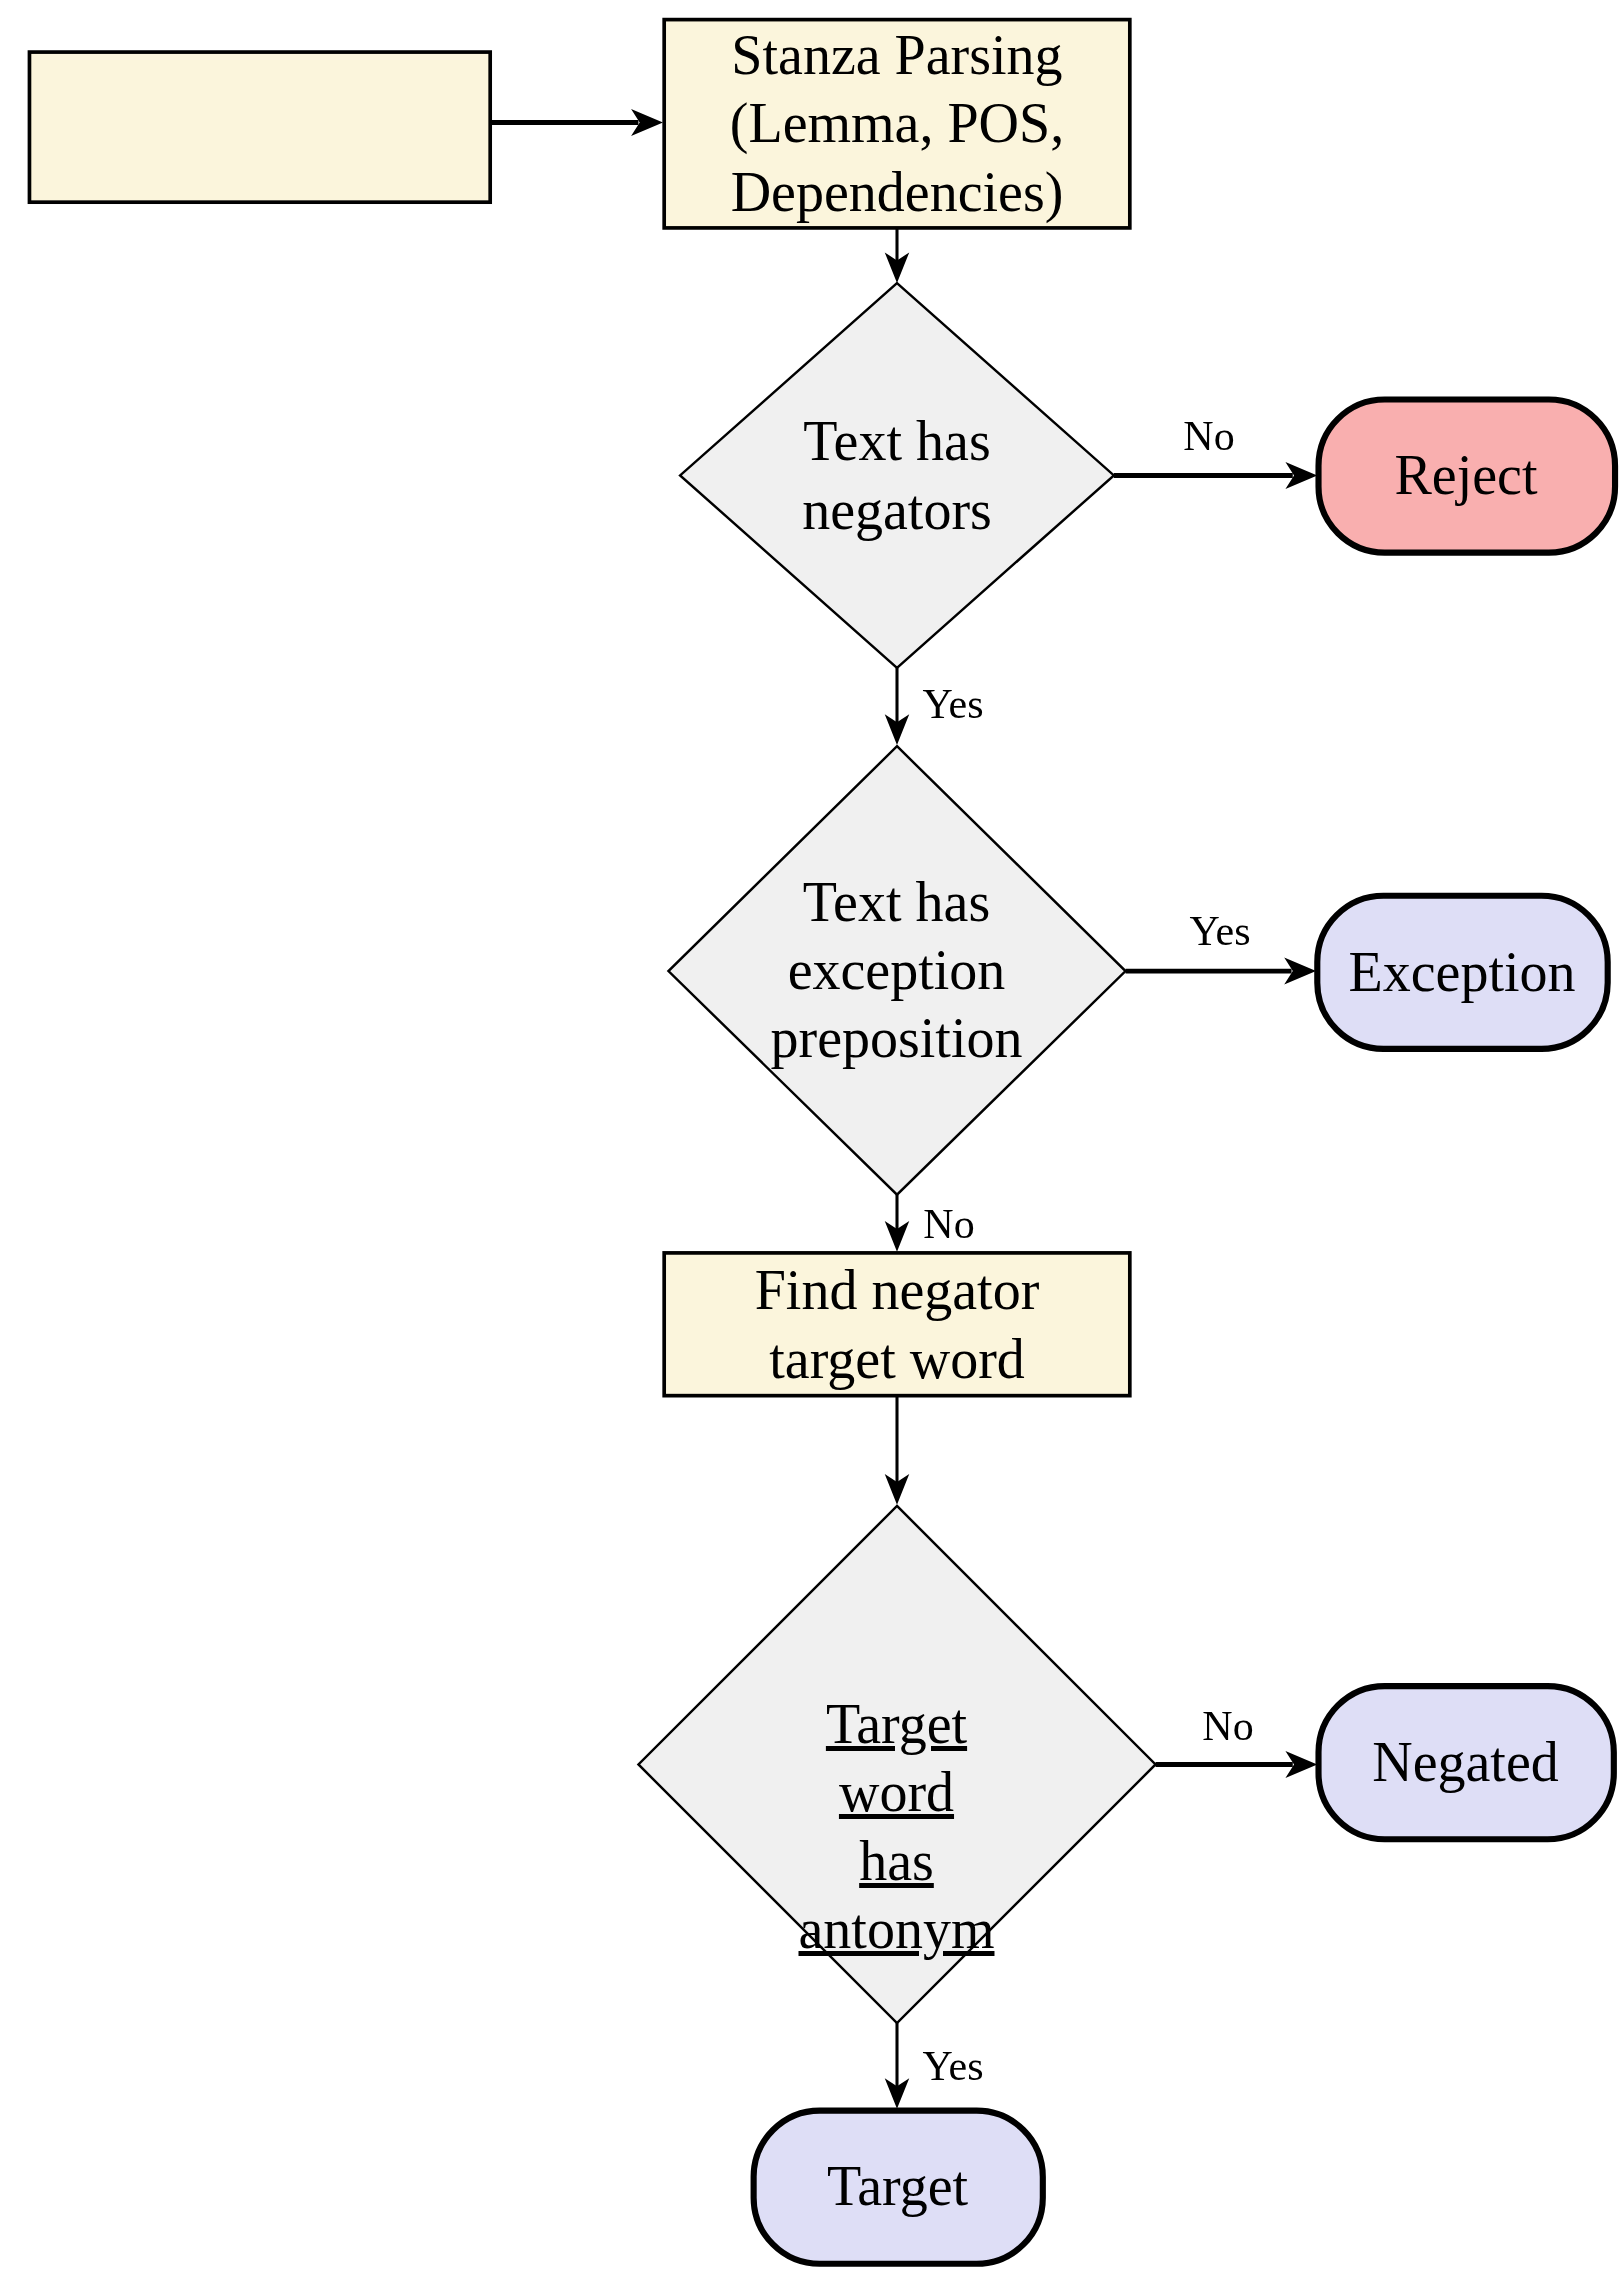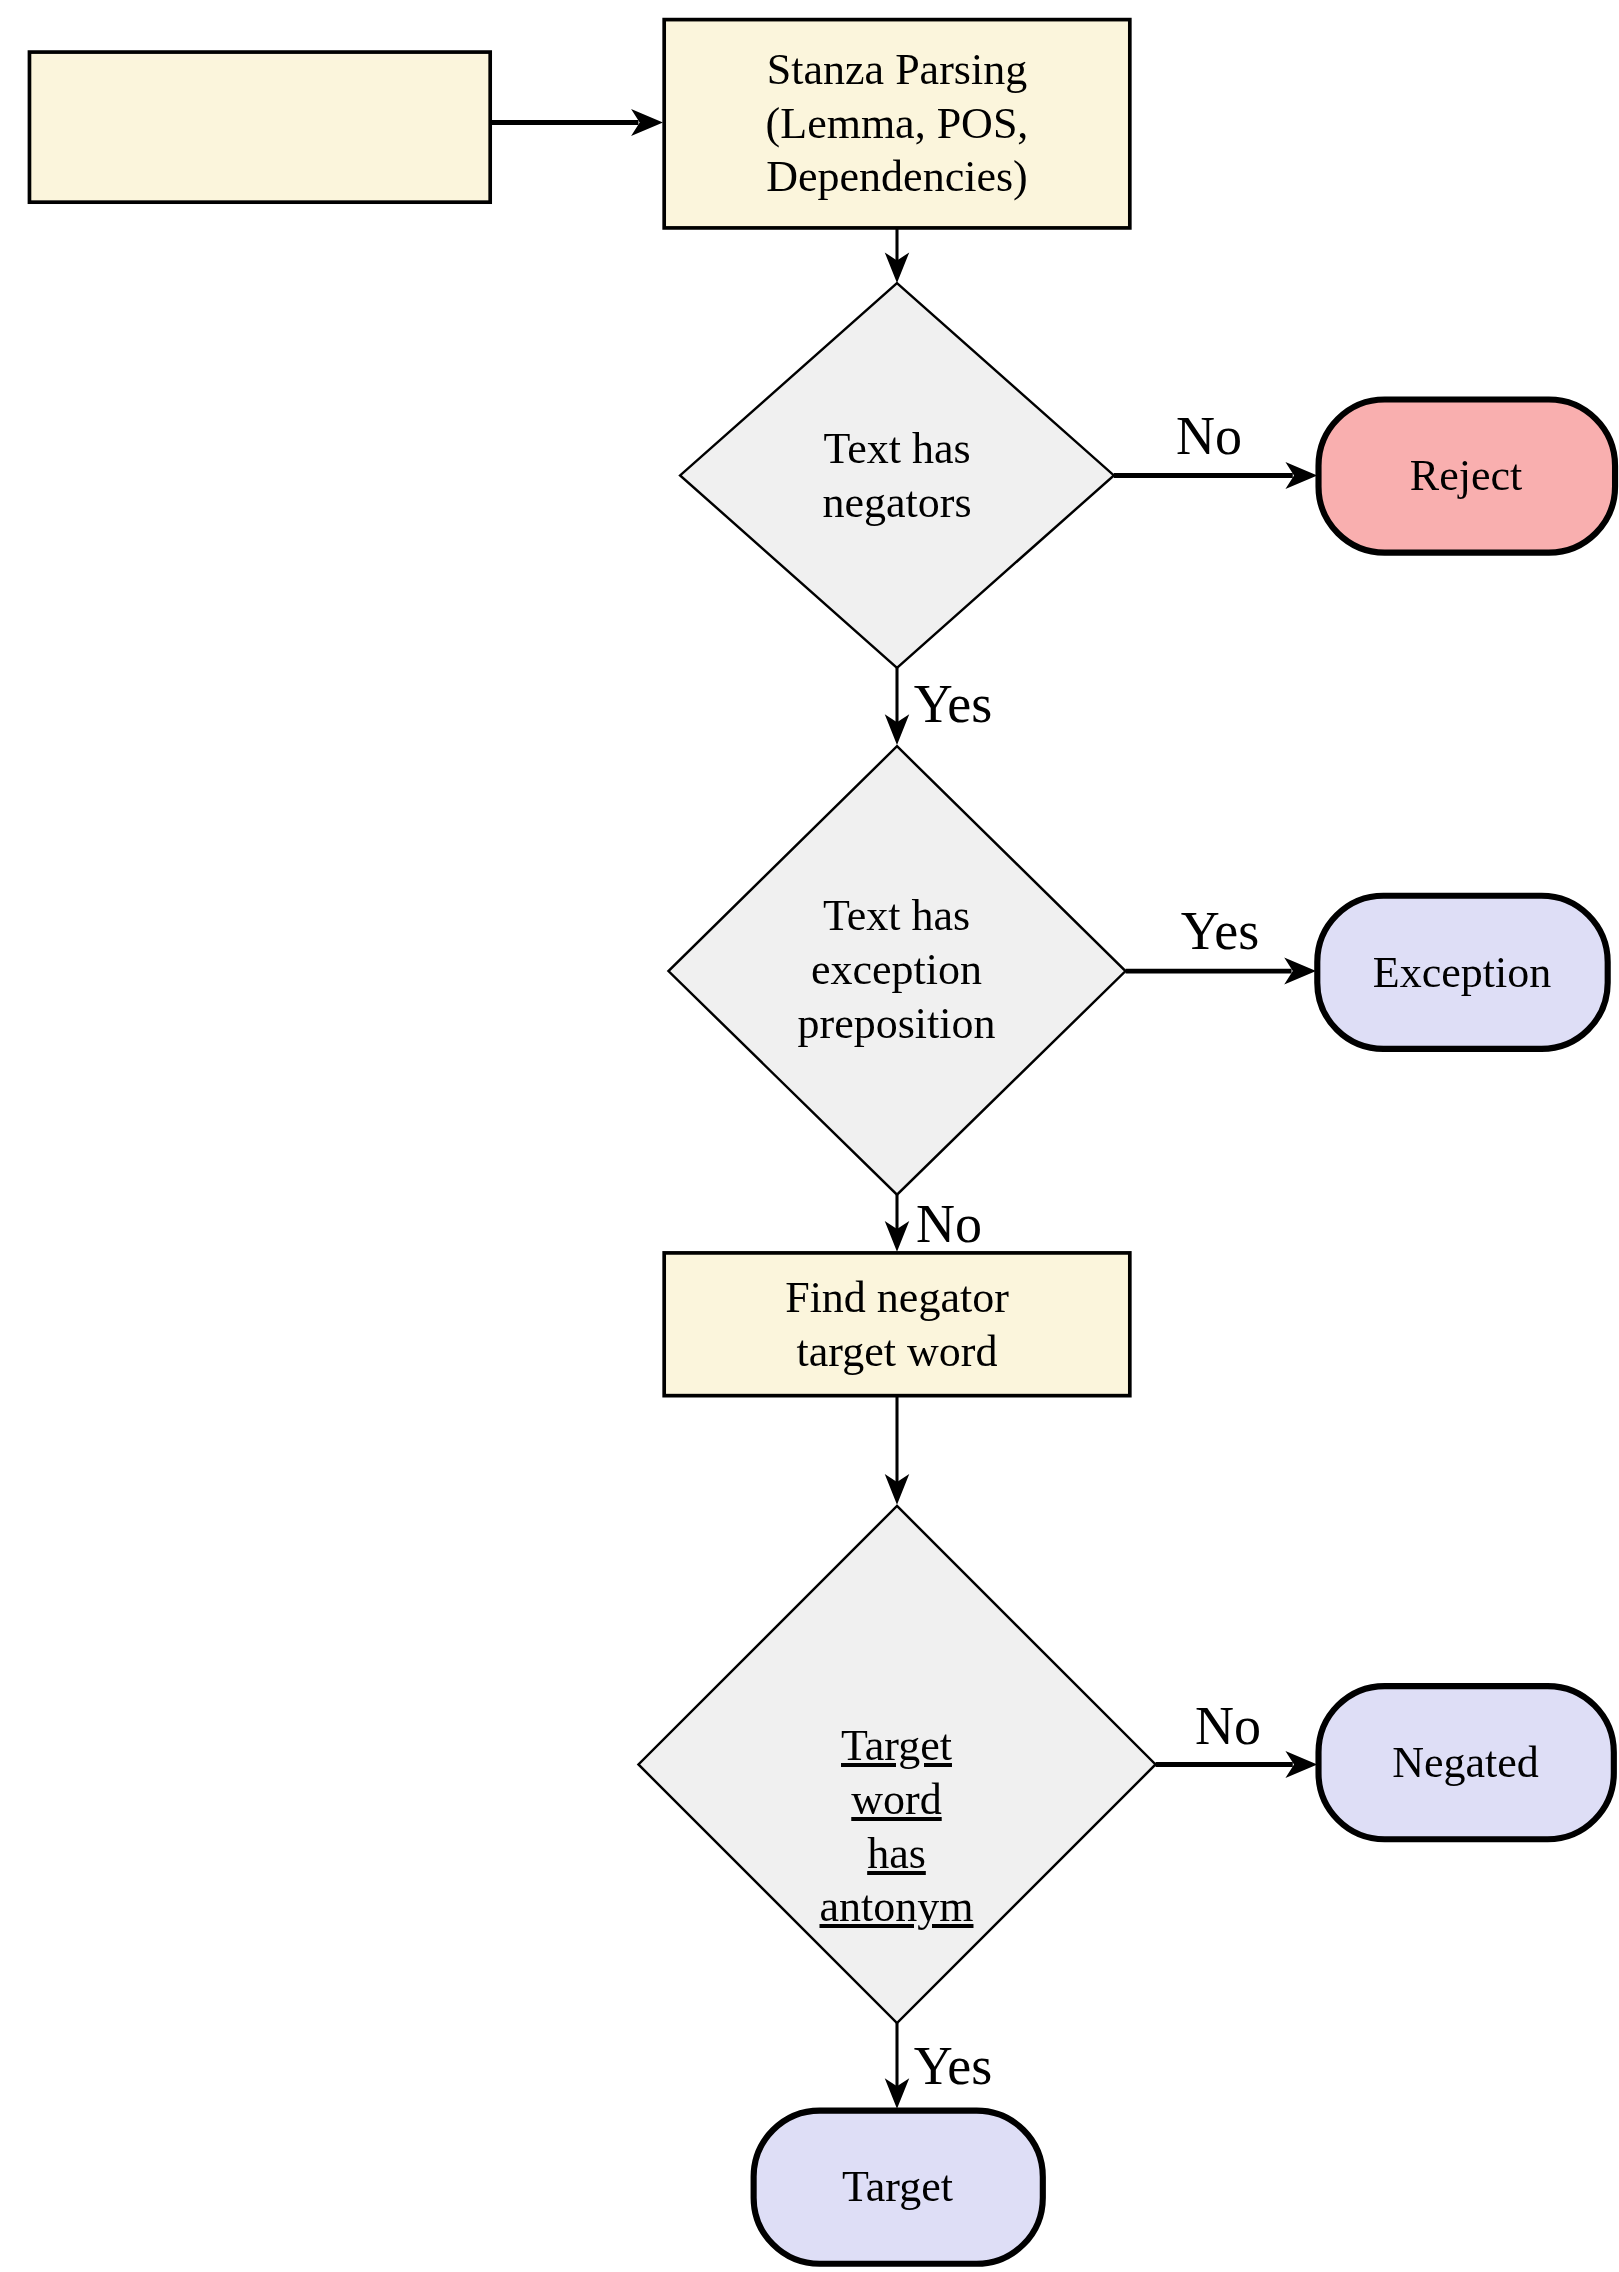--- a/index.html
+++ b/index.html
@@ -24,29 +24,29 @@
     height: 2273px;
     display: block;
   }
   .node-label {
     position: absolute;
     display: flex;
     align-items: center;
     justify-content: center;
     text-align: center;
     white-space: pre-line;
-    font-size: 44px;
+    font-size: 56px;
     line-height: 1.22;
     color: #000000;
     pointer-events: none;
   }
   .edge-label {
     position: absolute;
     transform: translate(-50%, -50%);
-    font-size: 54px;
+    font-size: 42px;
     line-height: 1;
     color: #000000;
     white-space: nowrap;
     pointer-events: none;
   }
 </style>
 </head>
 <body>
 
 <div class="stage">

